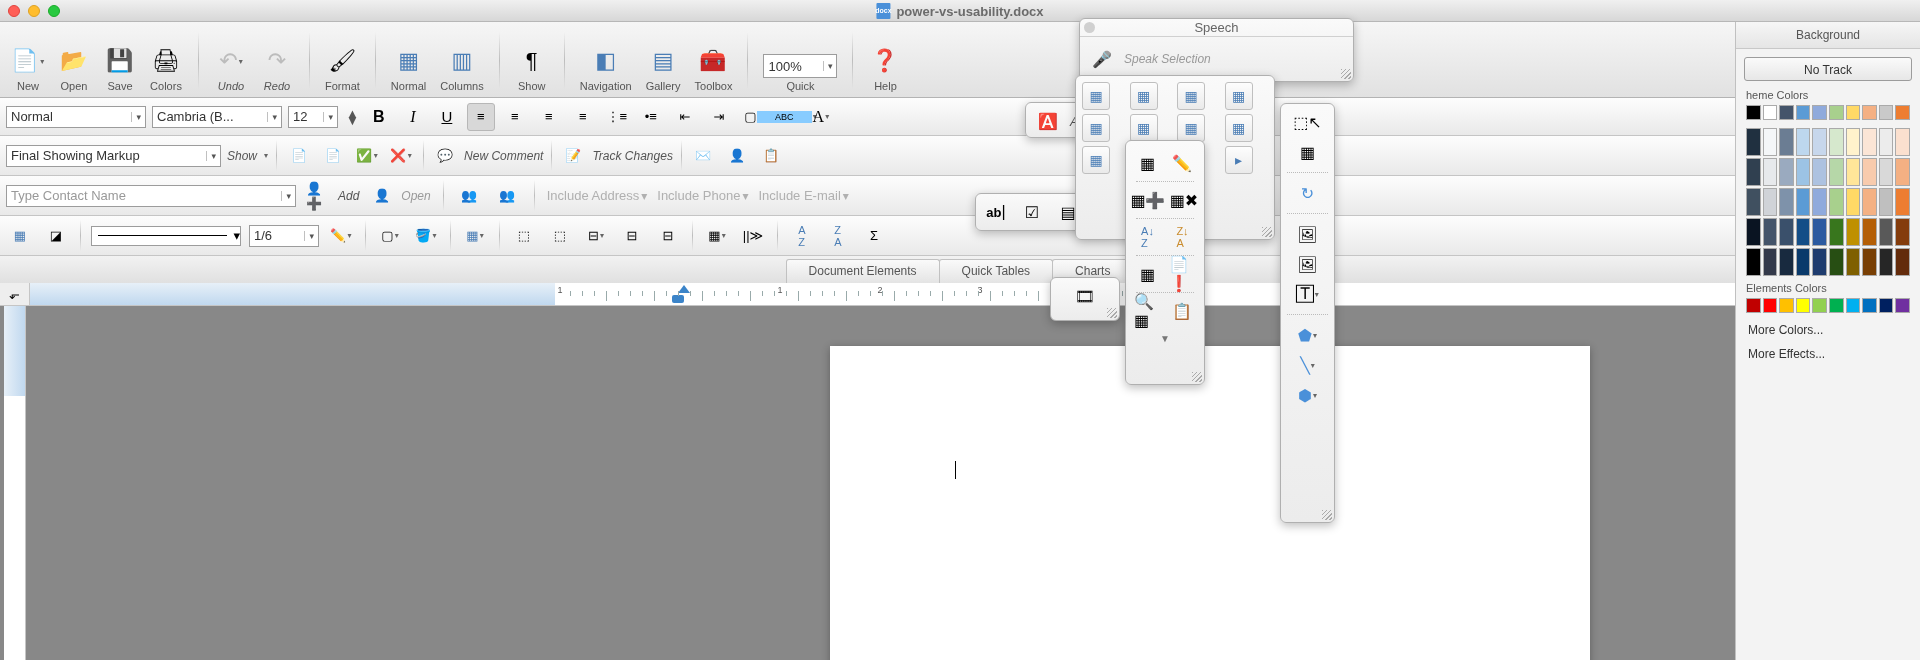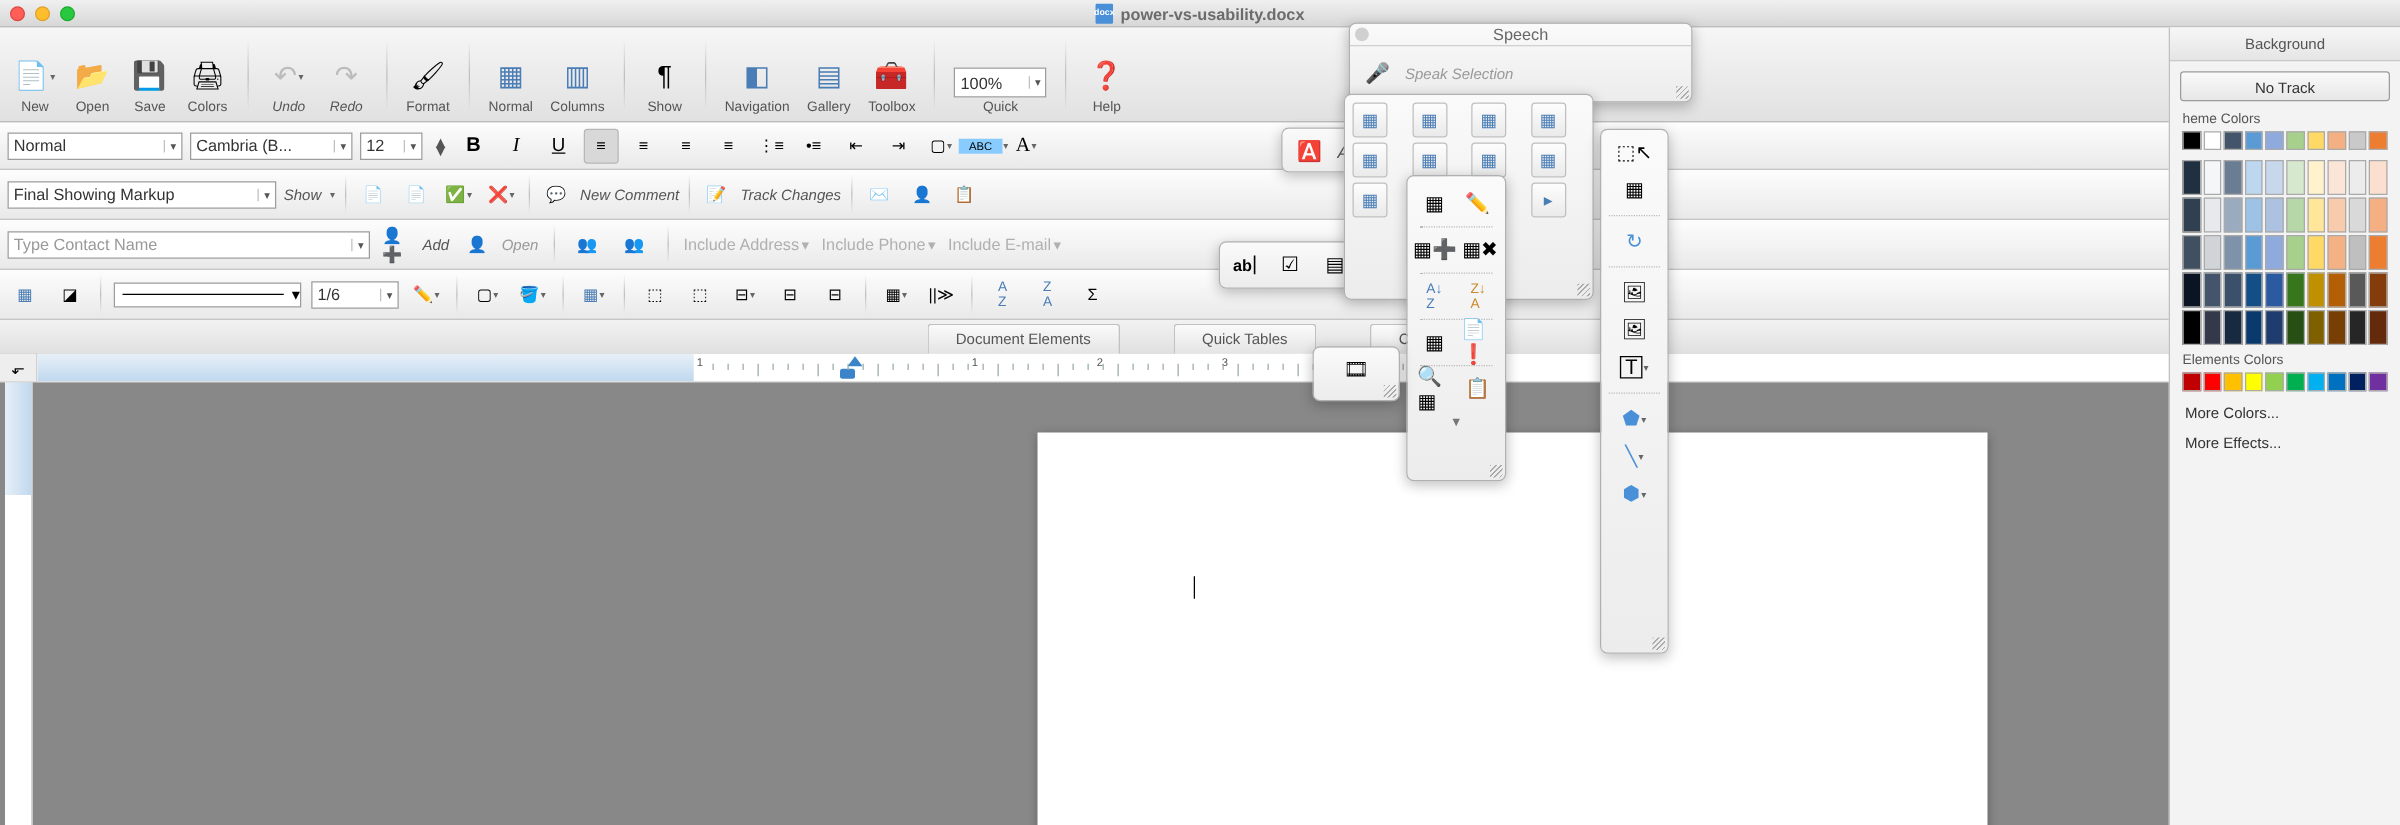--- a/index.html
+++ b/index.html
@@ -42,21 +42,21 @@
 
 .contact-toolbar { background:linear-gradient(#fdfdfd,#e9e9e9); border-bottom:1px solid #c5c5c5; height:40px; display:flex; align-items:center; padding:0 6px; gap:10px; }
 .grey-link { color:#b0b0b0; font-size:12px; display:flex; align-items:center; gap:2px; }
 
 
 .draw-toolbar { background:linear-gradient(#fdfdfd,#e9e9e9); border-bottom:1px solid #c5c5c5; height:40px; display:flex; align-items:center; padding:0 6px; gap:8px; }
 .line-weight { width:150px; height:20px; background:#fff; border:1px solid #9c9c9c; display:flex; align-items:center; }
 .line-weight .line { flex:1; height:1px; background:#000; margin:0 6px; }
 
 
-.ribbon-tabs { background:linear-gradient(#f2f2f2,#e0e0e0); border-bottom:1px solid #b3b3b3; height:28px; display:flex; justify-content:center;gap:44px; }
+.ribbon-tabs { background:linear-gradient(#f2f2f2,#e0e0e0); border-bottom:1px solid #b3b3b3; height:28px; display:flex; justify-content:center; }
 .ribbon-tabs .tab { padding:4px 22px; border:1px solid #c1c1c1; border-bottom:none; margin:3px 0 0; background:linear-gradient(#fafafa,#e4e4e4); color:#555; font-size:12px; border-radius:3px 3px 0 0; margin-left:-1px; }
 
 
 .ruler-row { display:flex; background:#fff; border-bottom:1px solid #c5c5c5; height:22px; align-items:flex-end; }
 .ruler-left { width:30px; height:22px; background:#eee; border-right:1px solid #c5c5c5; display:flex; align-items:center; justify-content:center; }
 .ruler-main { flex:1; position:relative; background:#fff; height:22px; overflow:hidden; }
 .ruler-margin { position:absolute; left:0; width:525px; height:22px; background:linear-gradient(#e7f0f8,#c0d8ef); top:0; }
 .ruler-ticks { position:absolute; inset:0; }
 .rtick { position:absolute; top:8px; height:14px; border-left:1px solid #9aa; }
 .rlabel { position:absolute; top:2px; font-size:9px; color:#555; transform:translateX(-50%); }
@@ -216,21 +216,21 @@
   <div class="sq-btn active">≡</div>
   <div class="sq-btn">≡</div>
   <div class="sq-btn">≡</div>
   <div class="sq-btn">≡</div>
   <div class="sq-btn">⋮≡</div>
   <div class="sq-btn">•≡</div>
   <div class="sq-btn">⇤</div>
   <div class="sq-btn">⇥</div>
   <div class="sq-btn">▢<span class="drop-arrow">▾</span></div>
   <div class="sq-btn">
-      <span style="background:#8cf;font-size:9px;padding:1px 8px">ABC</span>
+      <span style="background:#8cf;font-size:9px;padding:1px 18px">ABC</span>
       <span class="drop-arrow">▾</span>
     </div>
   <div class="sq-btn">
       <span style="font-family:serif;font-size:16px">A</span>
       <span class="drop-arrow">▾</span>
     </div>
 </div>
 
 <div class="rev-toolbar">
   <div class="combo" style="width:215px">

